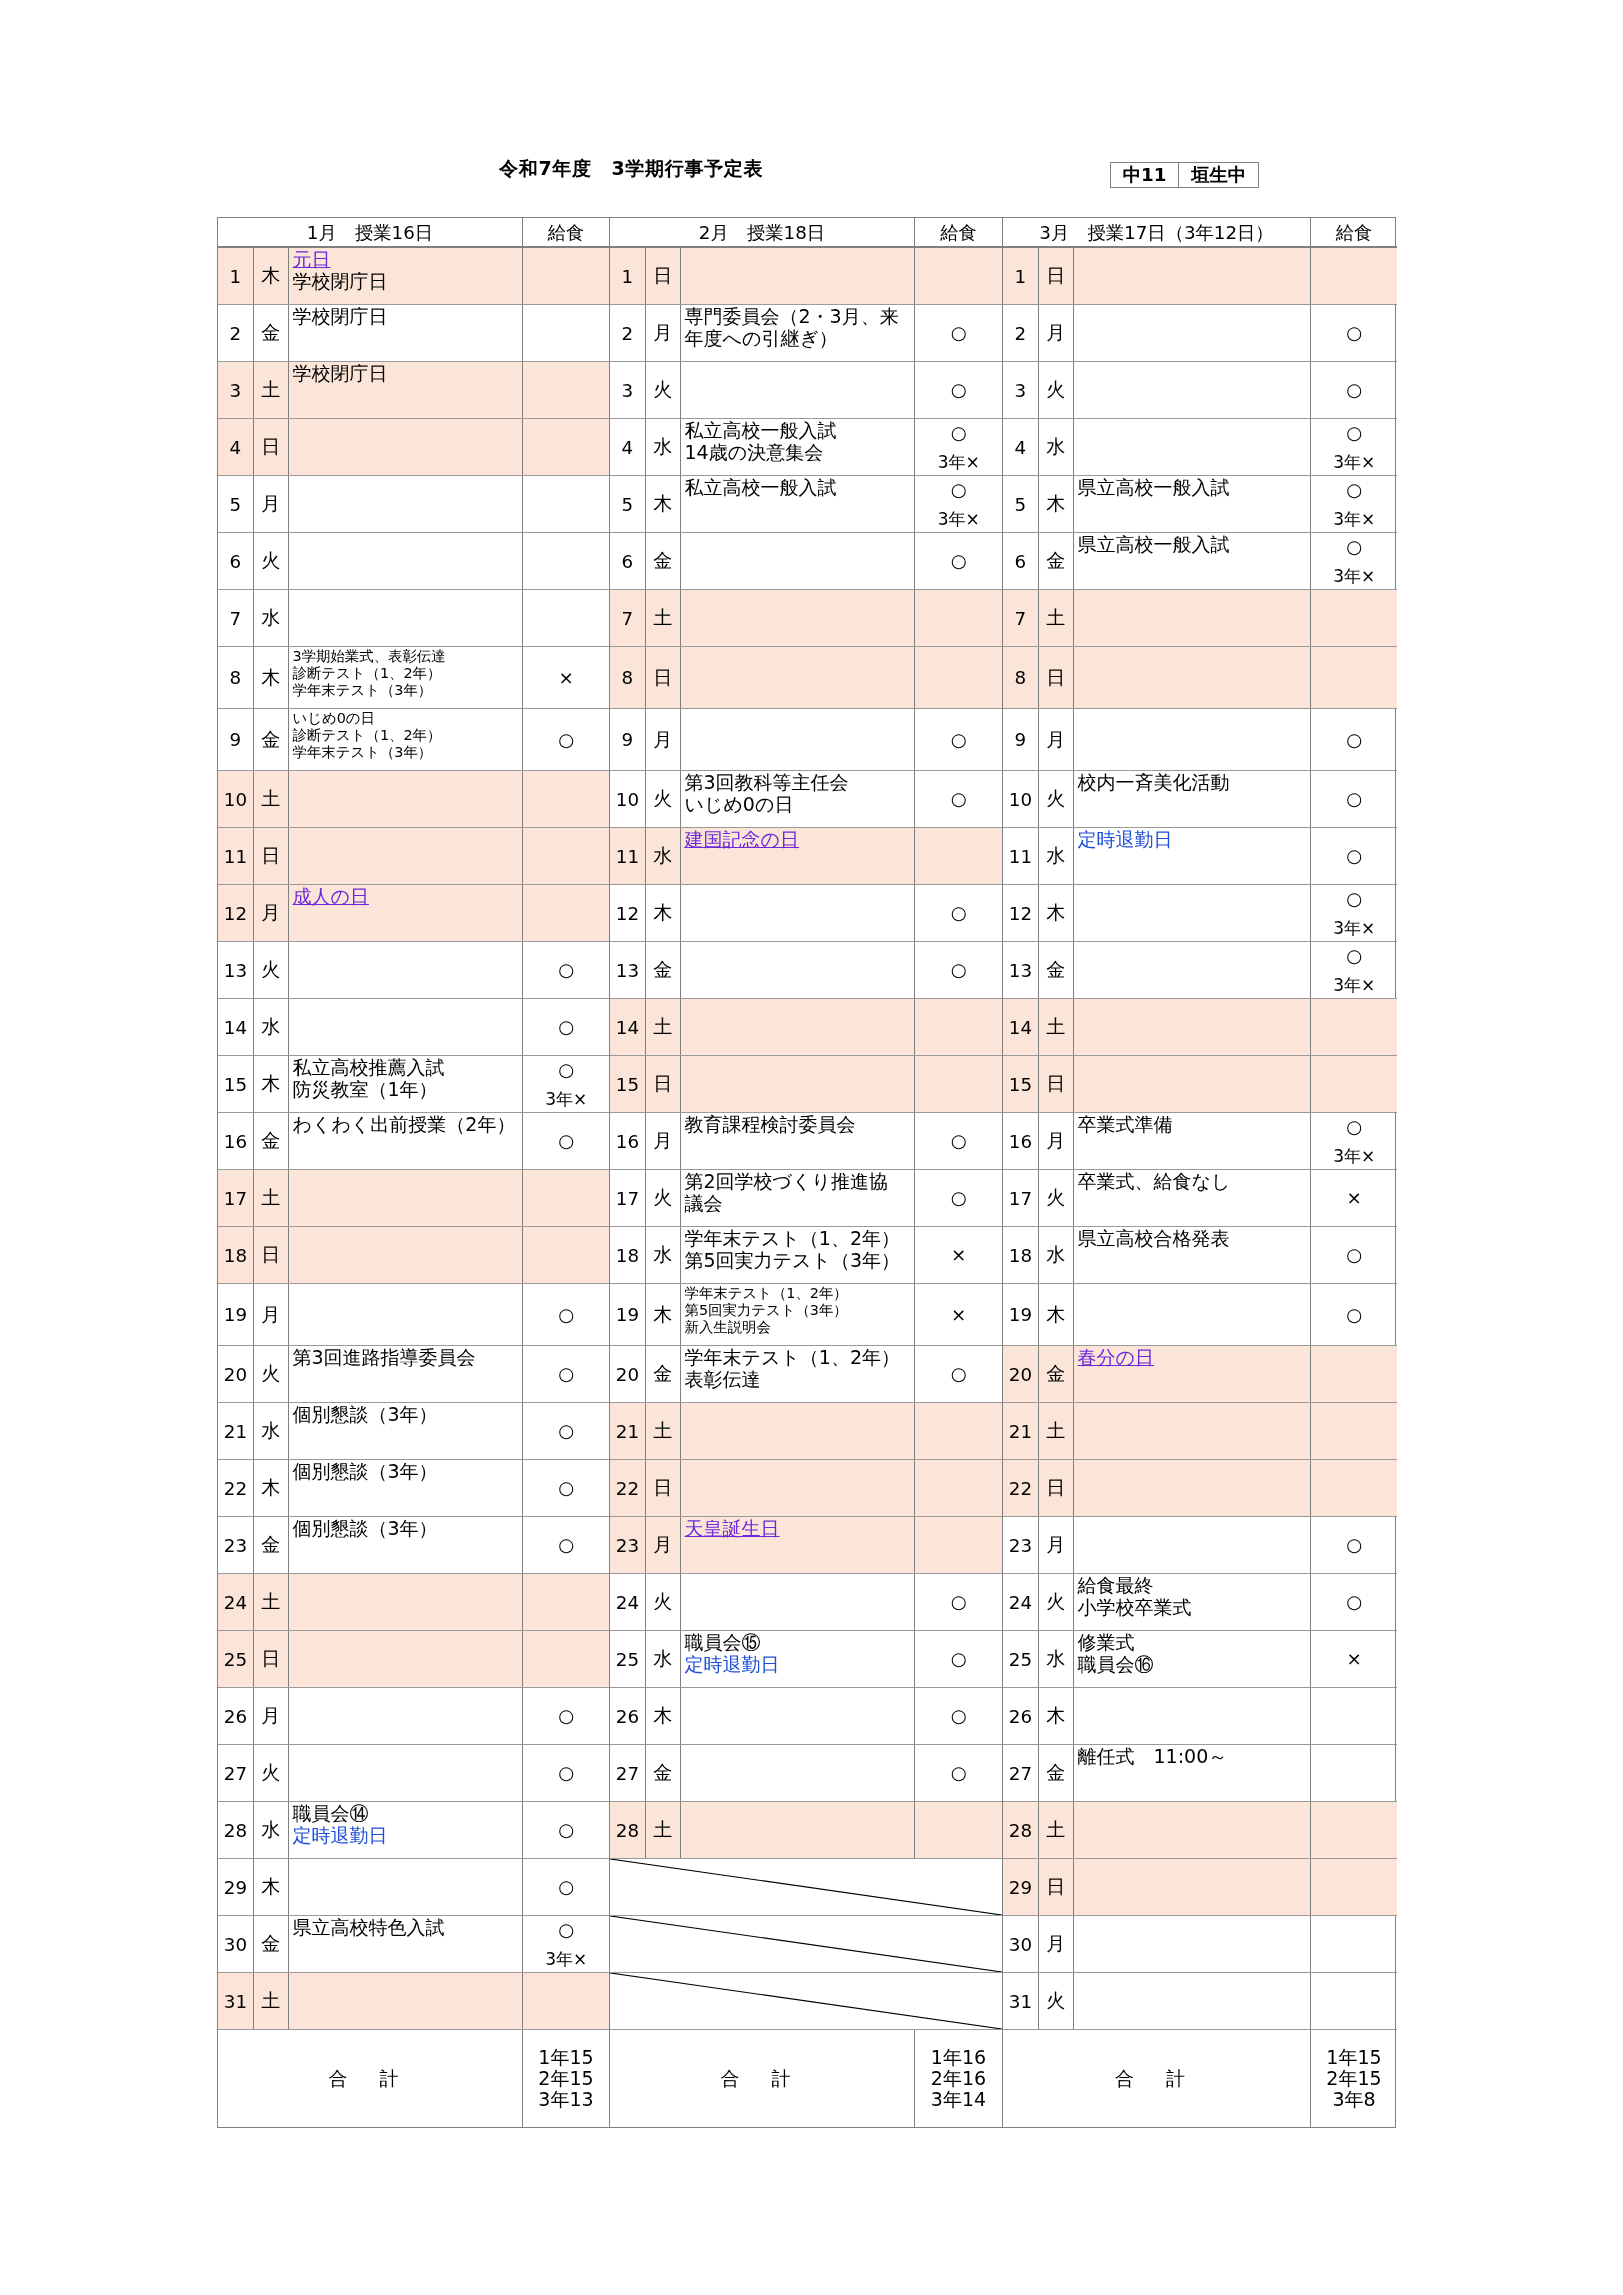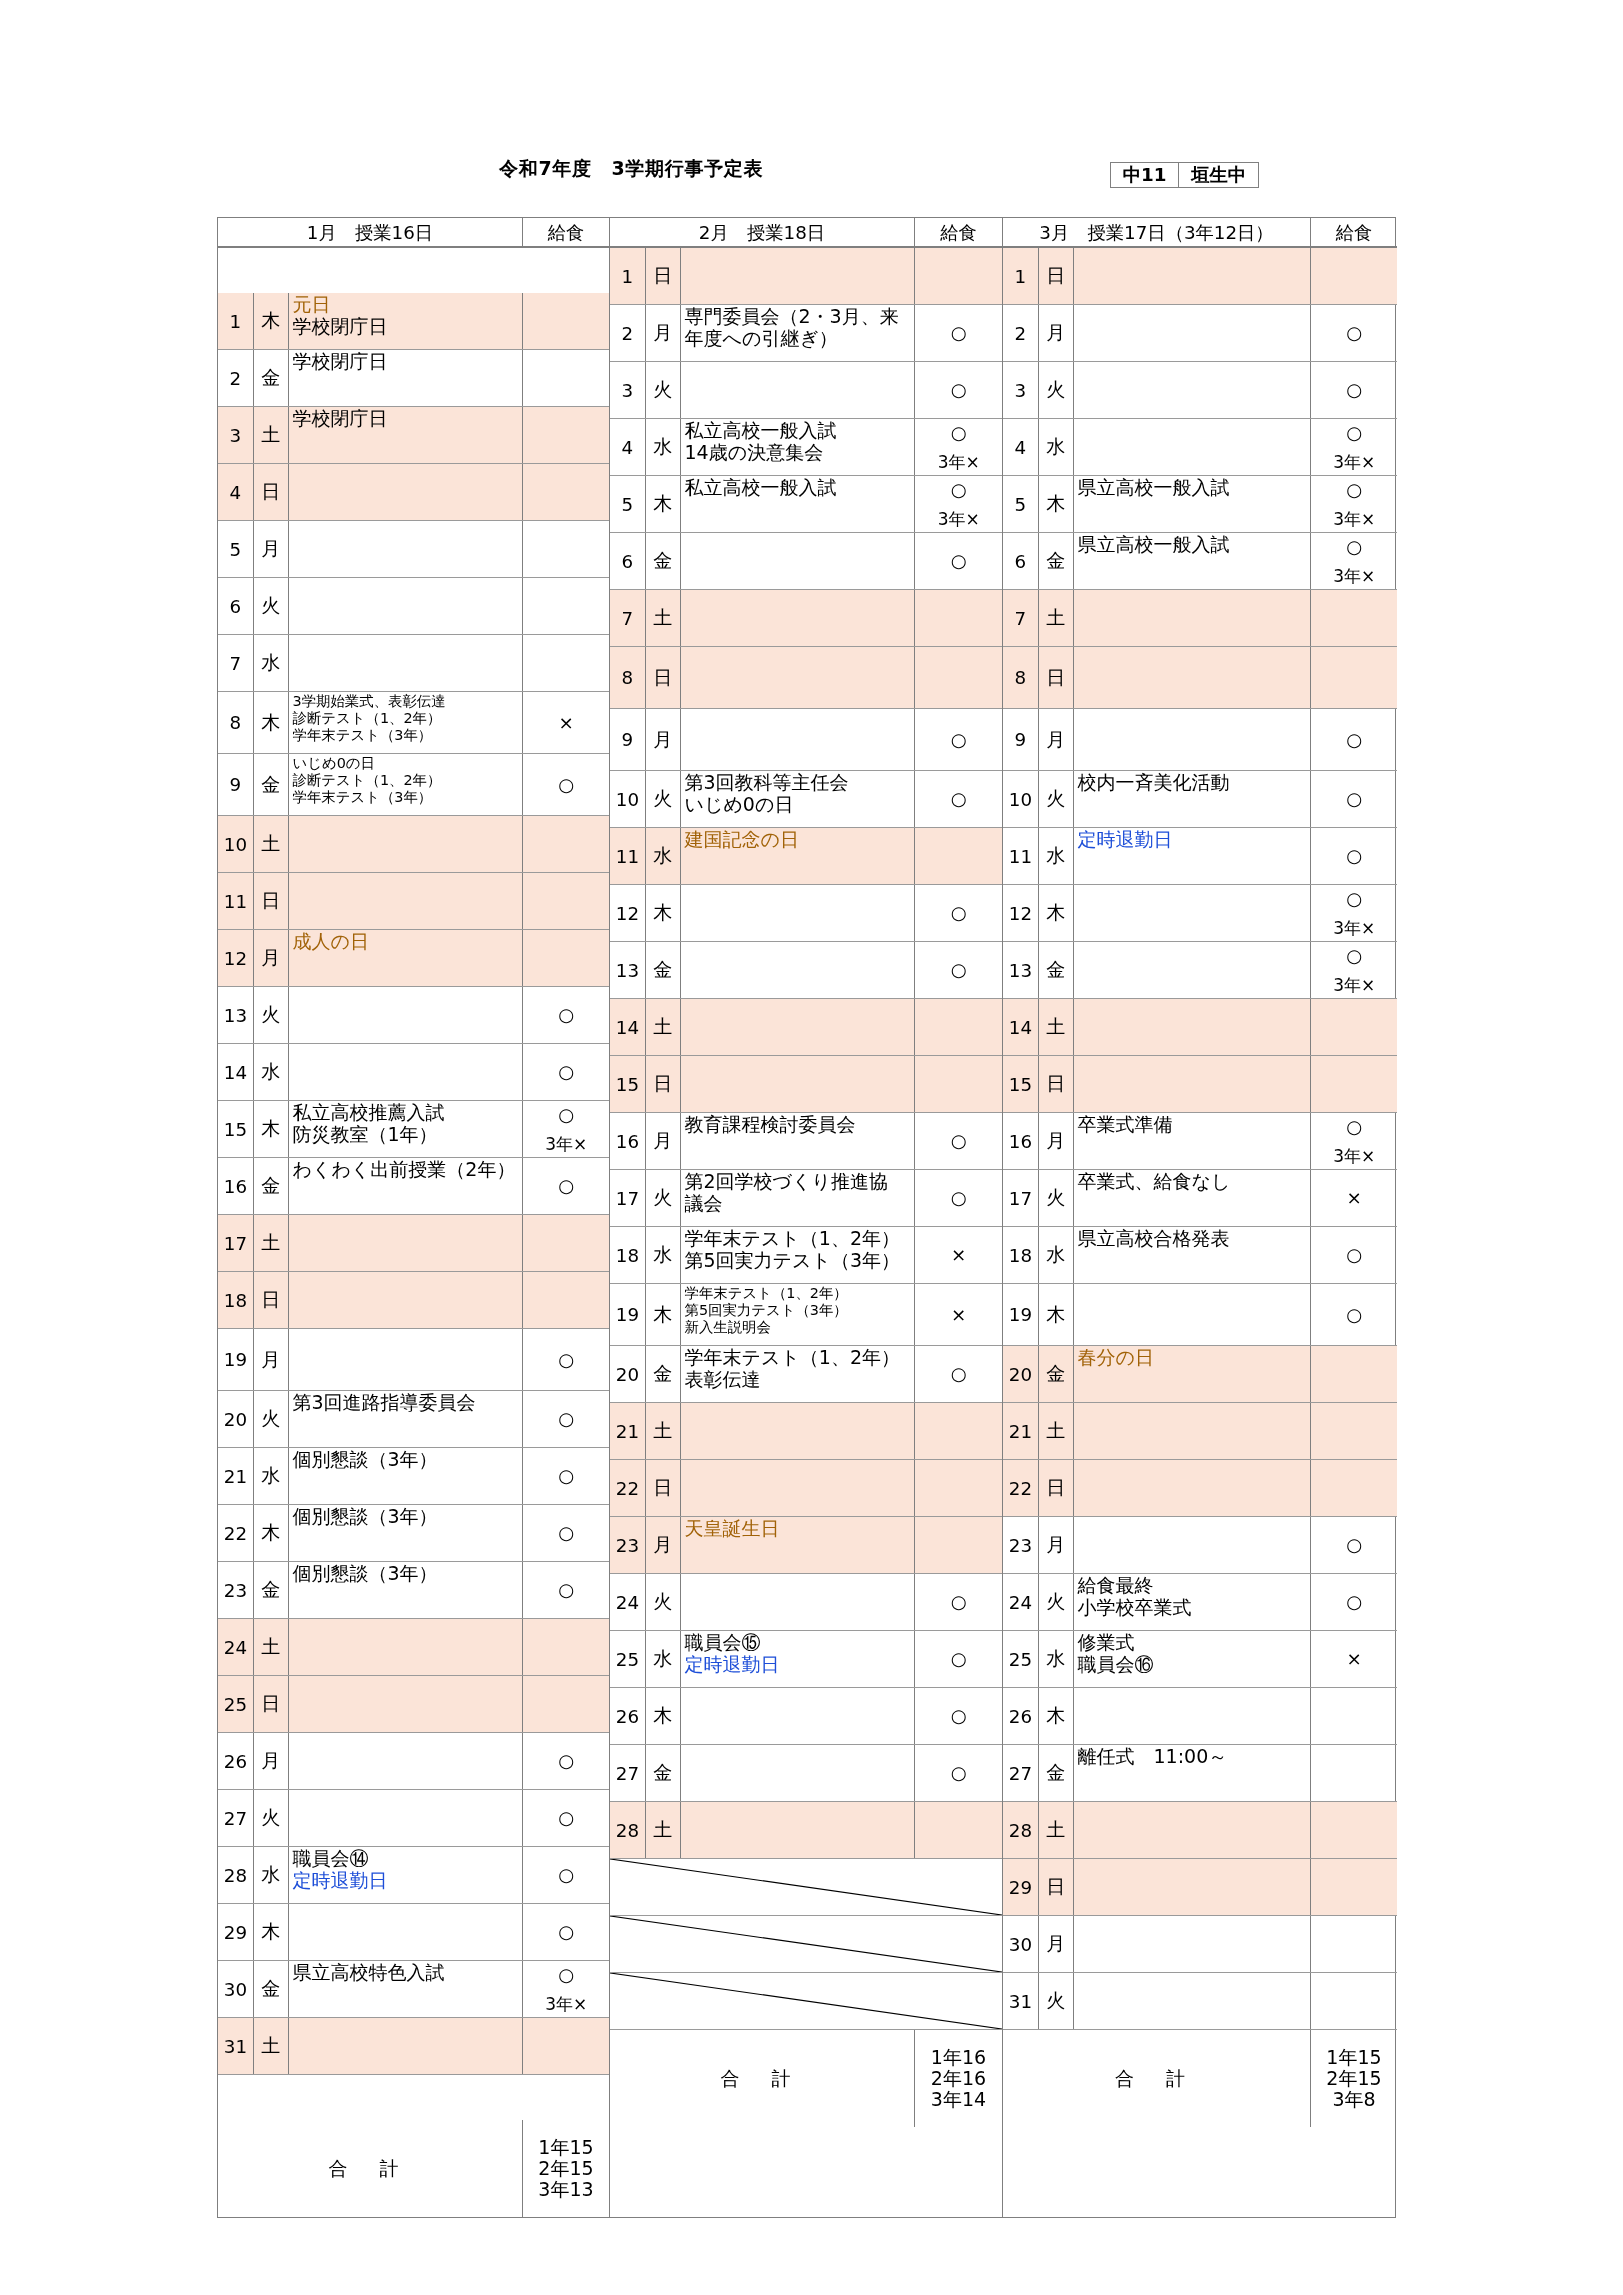--- a/index.html
+++ b/index.html
@@ -14,31 +14,31 @@
   .mhead { display:flex; height:28px; border-bottom:2px solid #7f7f7f; font-size:18.3px; }
   .mhead .h-title { display:flex; align-items:center; justify-content:center; border-right:1px solid #7f7f7f; }
   .mhead .h-meal { display:flex; align-items:center; justify-content:center; }
   .row { display:flex; border-bottom:1px solid #9a9a9a; height:57px; box-sizing:border-box; position:relative; }
   .row.tall { height:62px; }
   .row.hol { background:#fbe4d8; }
   .c-day { display:flex; align-items:center; justify-content:center; font-size:18.3px; border-right:1px solid #7f7f7f; }
   .c-dow { display:flex; align-items:center; justify-content:center; font-size:19px; border-right:1px solid #7f7f7f; }
   .c-ev { border-right:1px solid #7f7f7f; padding:1.3px 3.9px; font-size:19px; line-height:21.6px; box-sizing:border-box; overflow:hidden; }
   .c-ev.small { font-size:14.4px; line-height:17px; }
-  .c-ev .red { color:#a16207; }
+  .c-ev .red { color:#6d28d9;text-decoration:underline; }
   .c-ev .green { color:#1d4ed8; }
   .c-meal { display:flex; flex-direction:column; align-items:center; justify-content:center; font-size:18.3px; line-height:19.6px; }
   .c-meal .sub { font-size:17px; line-height:18.3px;margin-top:10px; }
   .void { position:absolute; inset:0; }
   .void svg { width:100%; height:100%; display:block; }
   .total { display:flex; height:97px; }
   .total .t-label { display:flex; align-items:center; justify-content:center; border-right:1px solid #7f7f7f; font-size:19px; letter-spacing:13px; }
   .total .t-vals { display:flex; flex-direction:column; align-items:center; justify-content:center; font-size:19px; line-height:21px; }
   
-  .m1 { width:391px;gap:45px; } .m2 { width:392px; } .m3 { width:394px; }
+  .m1 { width:391px; } .m2 { width:392px; } .m3 { width:394px; }
   .m1 .c-day,.m2 .c-day,.m3 .c-day { width:35px; }
   .m1 .c-dow,.m2 .c-dow,.m3 .c-dow { width:34px; }
   .m1 .c-ev { width:236px; } .m1 .c-meal,.m1 .h-meal,.m1 .t-vals { width:86px; }
   .m2 .c-ev { width:236px; } .m2 .c-meal,.m2 .h-meal,.m2 .t-vals { width:87px; }
   .m3 .c-ev { width:239px; } .m3 .c-meal,.m3 .h-meal,.m3 .t-vals { width:86px; }
   .h-title, .t-label { flex:1; }
 </style>
 </head>
 <body>
 

